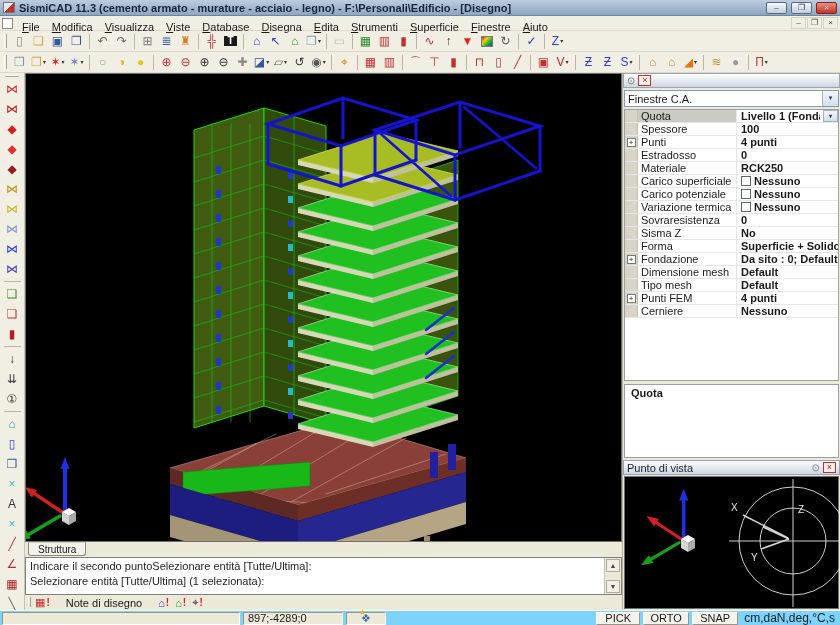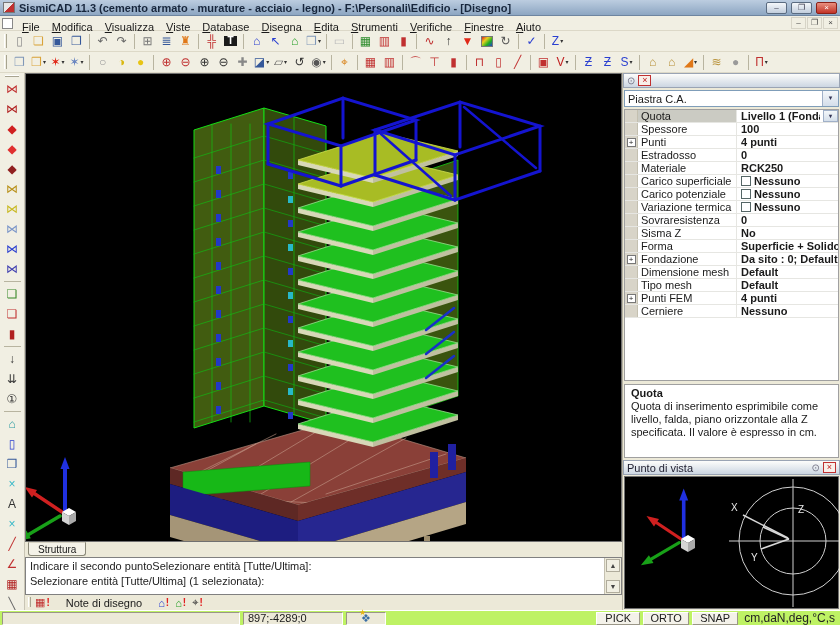--- a/index.html
+++ b/index.html
@@ -94,21 +94,21 @@
   .chk { width:10px; height:10px; border:1px solid #566; background:#fff; flex:none; }
   .pvaldrop { margin-left:auto; flex:none; width:15px; height:12px; background:linear-gradient(#f4f7fa,#d4deea);
     border:1px solid #a0b0c8; font-size:6px; line-height:11px; text-align:center; color:#335; }
   .descbox { height:74px; margin:3px 1px 2px 1px; background:#fff; border:1px solid #a0a0a0;
     padding:2px 6px; line-height:13px; }
   .descbox .dtitle { font-weight:bold; display:block; }
   .compass { flex:1; margin:1px; background:#000; border:1px solid #707070; position:relative; }
   .compass svg { position:absolute; inset:0; }
 
   
-  .statusbar { height:15px; display:flex; align-items:center; background:#bef264;
+  .statusbar { height:15px; display:flex; align-items:center; background:#7dd3fc;
     border-top:1px solid #fff; gap:3px; padding:0 2px; }
   .scell { height:13px; border:1px solid; border-color:#9a9687 #fff #fff #9a9687;
     display:flex; align-items:center; padding:0 4px; background:#ece9d8; }
   .scell.raised { border-color:#fff #9a9687 #9a9687 #fff; background:#f4f2ea; justify-content:center; }
   .layericon { color:#3a6ea5; font-size:11px; position:relative; }
   .layericon .star { position:absolute; left:-2px; top:-4px; color:#e8b414; font-size:8px; }
   .units { font-size:12px; color:#222; padding:0 3px; }
 </style>
 </head>
 <body>
@@ -125,21 +125,21 @@
   <span class="docicon"></span>
   <span id="menuItems" style="display:flex">
       <span class="menu-item">File</span>
       <span class="menu-item">Modifica</span>
       <span class="menu-item">Visualizza</span>
       <span class="menu-item">Viste</span>
       <span class="menu-item">Database</span>
       <span class="menu-item">Disegna</span>
       <span class="menu-item">Edita</span>
       <span class="menu-item">Strumenti</span>
-      <span class="menu-item">Verifiche</span>
+      <span class="menu-item">Superficie</span>
       <span class="menu-item">Finestre</span>
       <span class="menu-item">Aiuto</span>
     </span>
   <span class="mdi">
     <span class="mdibtn">–</span>
     <span class="mdibtn">❐</span>
     <span class="mdibtn">×</span>
   </span>
 </div>
 
@@ -659,21 +659,21 @@
         </span>
     </div>
   </div>
 
   <div class="rightpanel">
     <div class="panelhdr">
       <span class="pin">⊙</span>
       <span class="closebox">×</span>
     </div>
     <div class="combo">
-      <span>Piastra C.A.</span>
+      <span>Finestre C.A.</span>
       <span class="arrowbtn">▾</span>
     </div>
     <div class="pgrid" id="pgrid">
         <div class="prow sel">
           <span class="gut"></span>
           <span class="plabel">Quota</span>
           <span class="pval">
             <span style="overflow: hidden; white-space: nowrap;">Livello 1 (Fondazione)</span>
             <span class="pvaldrop">▾</span>
           </span>
@@ -788,21 +788,20 @@
         <div class="prow">
           <span class="gut"></span>
           <span class="plabel">Cerniere</span>
           <span class="pval">
             <span style="overflow: hidden; white-space: nowrap;">Nessuno</span>
           </span>
         </div>
       </div>
     <div class="descbox">
       <span class="dtitle">Quota</span>
-      <span>Quota di inserimento esprimibile come livello, falda, piano orizzontale alla Z specificata. Il valore è espresso in cm.</span>
     </div>
     <div class="panelhdr">
       <span class="ptitle">Punto di vista</span>
       <span class="pin">⊙</span>
       <span class="closebox">×</span>
     </div>
     <div class="compass">
       <svg id="cp" width="214" height="132" viewBox="0 0 214 132">
         <circle cx="168" cy="64" r="54" fill="none" stroke="#d0d0d0" stroke-width="1"></circle>
         <circle cx="168" cy="64" r="33" fill="none" stroke="#d0d0d0" stroke-width="1"></circle>

